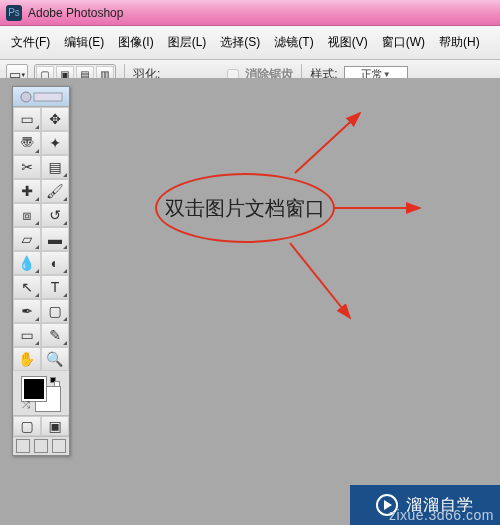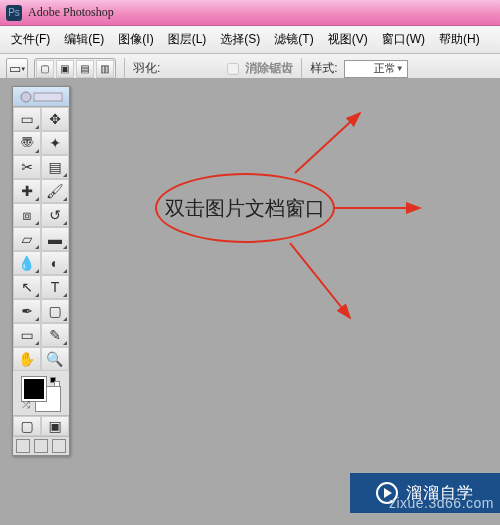--- a/index.html
+++ b/index.html
@@ -1,33 +1,33 @@
 <!DOCTYPE html>
 <html><head>
 <meta charset="utf-8">
 <style>
 * { margin: 0; padding: 0; box-sizing: border-box; font-family: "Microsoft YaHei", SimSun, sans-serif; }
 body { width: 500px; height: 525px; background: #a8a8a8; overflow: hidden; position: relative; }
 
 .titlebar { height: 26px; background: linear-gradient(#f8c0e0,#f090c0,#e870b0); display: flex; align-items: center; padding: 0 6px; gap: 6px; border-bottom: 1px solid #c06090; }
 .titlebar .ps-icon { width: 16px; height: 16px; background:#1a3a5a; border-radius:3px; display:flex; align-items:center; justify-content:center; color:#8ad; font-size:10px; font-weight:normal; }
-.titlebar .title { font-size: 12px; color:#222;font-family:Liberation Serif, serif; }
+.titlebar .title { font-size: 12px; color:#222; }
 
-.menubar { height: 28px; background: linear-gradient(#f8f8f8,#e8e8e8); border-bottom:1px solid #bbb; display:flex; align-items:center; padding: 0 4px; font-size:12px; }
+.menubar { height: 34px; background: linear-gradient(#f8f8f8,#e8e8e8); border-bottom:1px solid #bbb; display:flex; align-items:center; padding: 0 4px; font-size:12px; }
 .menubar .mi { padding: 0 7px; cursor:default; }
 
 .optbar { height: 30px; background: linear-gradient(#f4f4f4,#e0e0e0); border-bottom:1px solid #999; display:flex; align-items:center; padding:0 6px; gap:6px; font-size:12px; color:#333; }
 .optbar .iconbtn { width:22px; height:22px; border:1px solid #aaa; background:linear-gradient(#fff,#ddd); border-radius:2px; display:flex; align-items:center; justify-content:center; font-size:13px; }
 .optbar .grp { display:flex; gap:2px; border:1px solid #aaa; border-radius:3px; padding:1px; background:#eee; }
 .optbar .grp .cell{ width:18px; height:18px; background:linear-gradient(#fff,#ddd); border:1px solid #ccc; display:flex; align-items:center; justify-content:center; font-size:10px;}
 .optbar .sep { width:1px; height:22px; background:#bbb; margin:0 2px; }
 .optbar input[type=text]{ width:55px; height:18px; border:1px solid #999; font-size:11px; padding:0 3px; background:#fff;margin-top:45px; }
 .optbar input[type=checkbox]{ width:12px; height:12px; }
 .optbar label{ color:#888;font-weight:bold; }
-.optbar .stylesel { width:64px; height:18px; border:1px solid #999; background:#fff; font-size:11px; display:flex; align-items:center; justify-content:flex-end; padding:8px 3px; }
+.optbar .stylesel { width:64px; height:18px; border:1px solid #999; background:#fff; font-size:11px; display:flex; align-items:center; justify-content:center; padding:8px 3px; }
 .optbar .stylesel .arr{ font-size:8px; color:#555; }
 
 .canvas { position:absolute; top:78px; left:0; right:0; bottom:0; background:#a8a8a8; }
 
 .toolbox { position:absolute; top:86px; left:12px; width:58px; background:linear-gradient(#eee,#ddd); border:1px solid #888; box-shadow:1px 1px 3px rgba(0,0,0,.3); display:flex; flex-direction:column; }
 .toolhead { height:20px; background:linear-gradient(#d8e8f8,#b8d0e8); border-bottom:1px solid #aaa; display:flex; align-items:center; justify-content:center; }
 .toolhead svg { width:50px; height:14px; }
 .toolgrid { display:grid; grid-template-columns: 1fr 1fr; }
 .tool { width:28px; height:24px; border:1px solid #ccc; background:linear-gradient(#f4f4f4,#dcdcdc); display:flex; align-items:center; justify-content:center; font-size:14px; color:#333; position:relative; }
 .tool .corner{ position:absolute; right:1px; bottom:1px; width:0; height:0; border-right:4px solid #555; border-top:4px solid transparent; }
@@ -41,21 +41,21 @@
 .swatchbox .swap{ position:absolute; bottom:0; left:0; font-size:10px; color:#555;}
 .toolfoot { display:grid; grid-template-columns:1fr 1fr; border-top:1px solid #bbb;}
 .toolfoot .tool{ height:20px; }
 .toolbot { display:flex; justify-content:center; border-top:1px solid #bbb; padding:2px 0;}
 .toolbot .mode{ width:14px;height:14px;border:1px solid #888;margin:0 2px;background:#e0e0e0;}
 
 .annolayer{ position:absolute; top:78px; left:0; right:0; bottom:0; pointer-events:none; }
 .anno-ellipse{ position:absolute; left:155px; top:95px; width:180px; height:70px; border:2px solid #e03020; border-radius:50%; display:flex; align-items:center; justify-content:center; }
 .anno-text{ font-size:20px; color:#222; }
 
-.watermark{ position:absolute; right:0; bottom:12px; width:150px; height:40px; background:#1b4f8a; display:flex; align-items:center; justify-content:center; gap:8px; color:#fff; }
+.watermark{ position:absolute; right:0; bottom:0; width:150px; height:40px; background:#1b4f8a; display:flex; align-items:center; justify-content:center; gap:8px; color:#fff; }
 .watermark .play{ width:22px;height:22px;border:2px solid #fff;border-radius:50%;display:flex;align-items:center;justify-content:center;}
 .watermark .play .tri{ width:0;height:0;border-left:8px solid #fff;border-top:5px solid transparent;border-bottom:5px solid transparent;margin-left:2px;}
 .watermark .txt{ font-size:16px; letter-spacing:1px; font-weight:500;}
 .watermark .sub{ position:absolute; bottom:2px; right:6px; font-size:14px; color:#bcd; letter-spacing:0.5px;}
 
 svg.arrows{ position:absolute; top:0; left:0; width:100%; height:100%; }
 </style>
 </head>
 <body>
 

